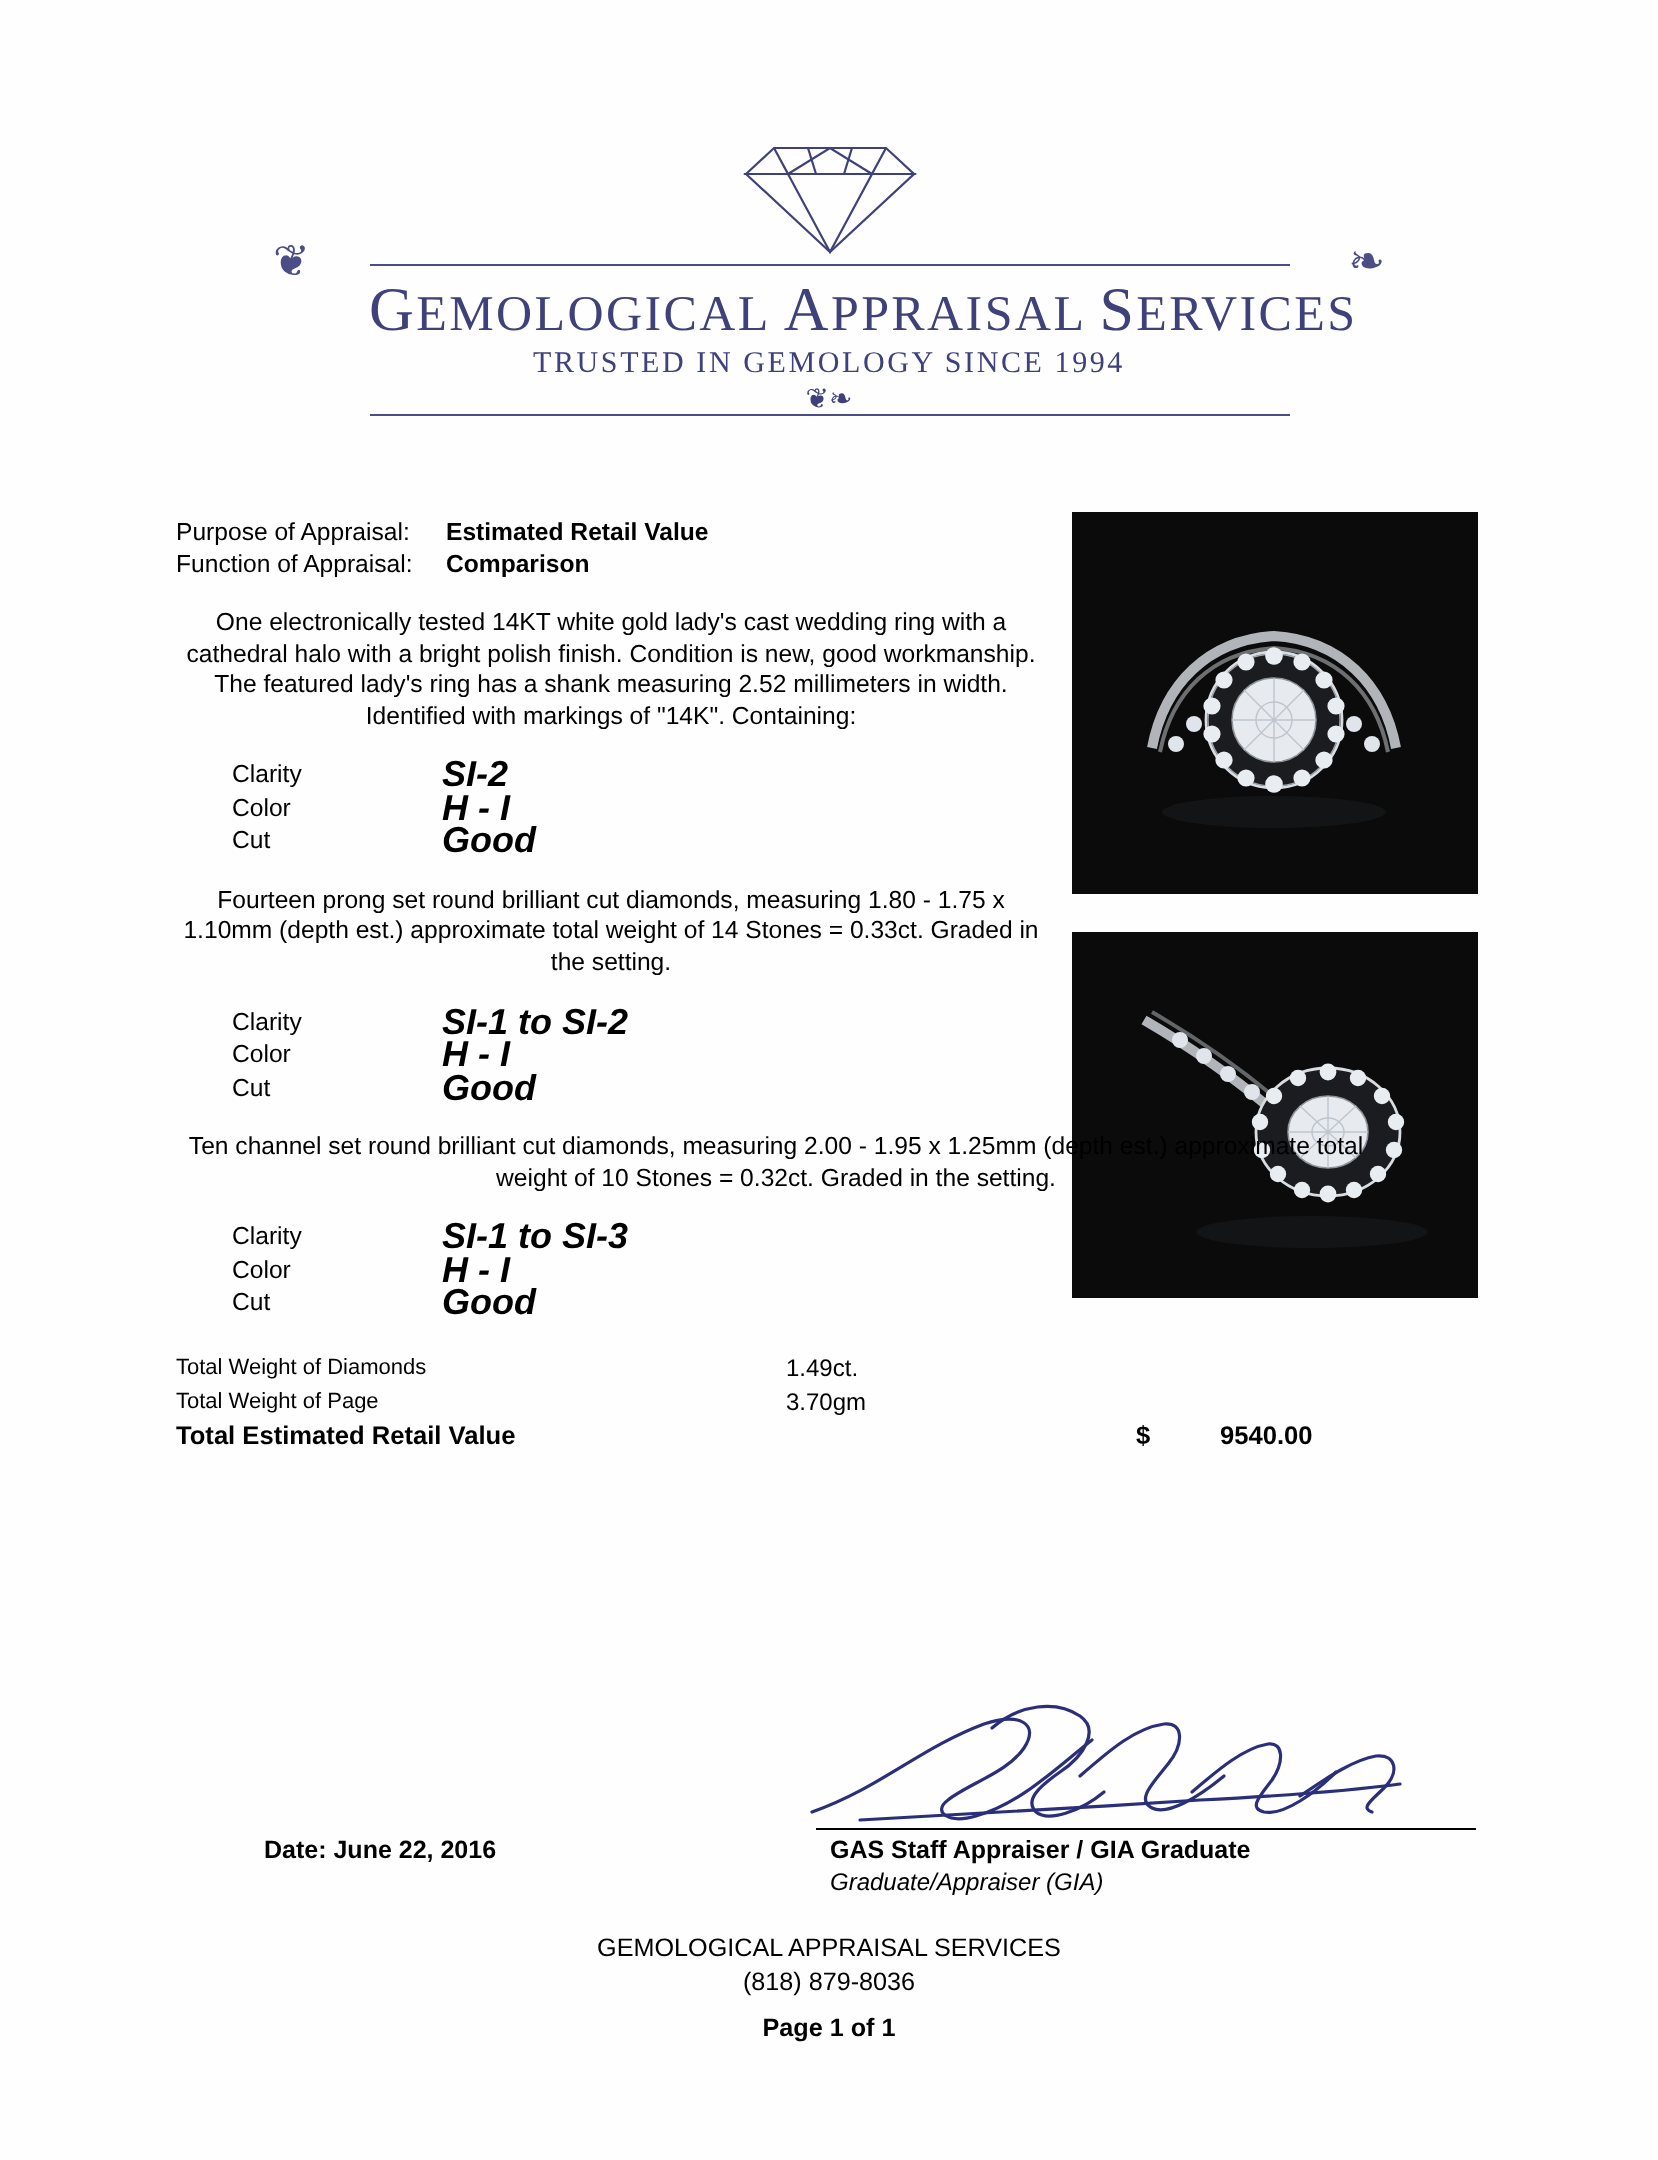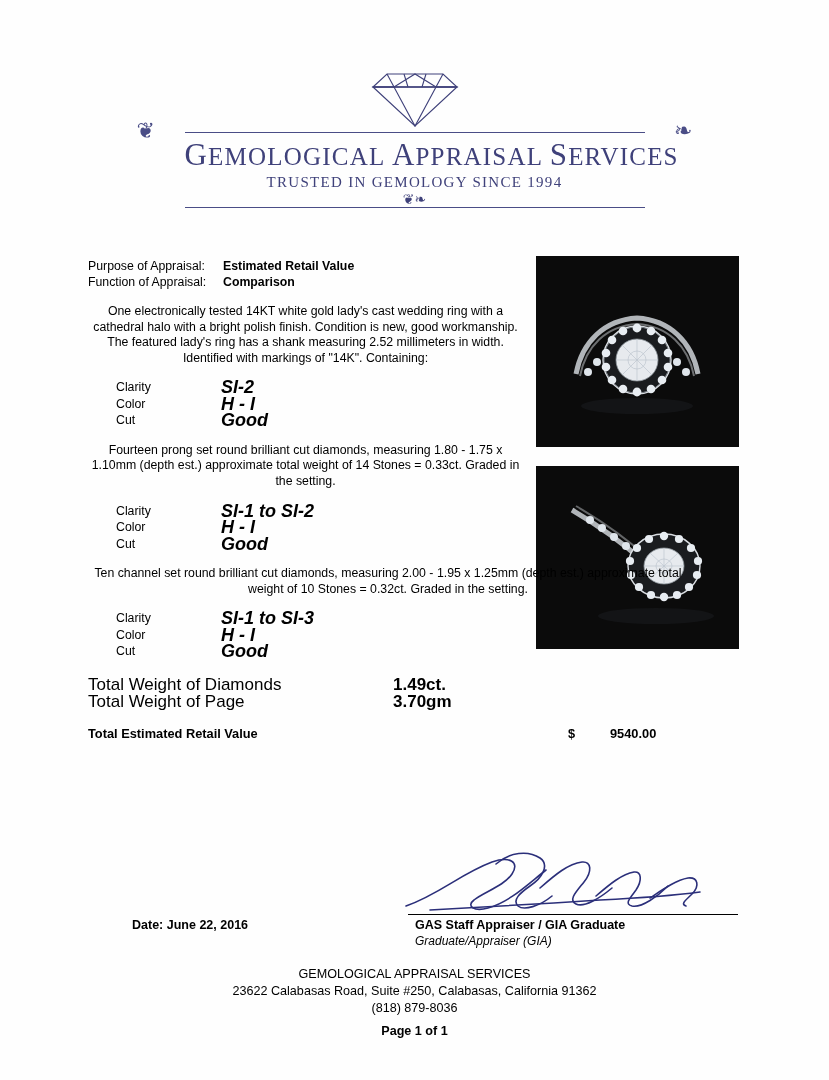--- a/index.html
+++ b/index.html
@@ -138,28 +138,28 @@
     margin-top: 16px;
     position: relative;
     width: 620px;
   }
   .total-row {
     display: flex;
     line-height: 17px;
   }
   .total-label {
     width: 305px;
-    font-size: 17px;
+    font-size: 11px;
   }
   .total-value {
-    font-weight: bold;
-    font-size: 17px;
+    font-weight: normal;
+    font-size: 12px;
   }
   .grand-row {
-    margin-top: 16px;
+    margin-top: 0;
     display: flex;
     align-items: baseline;
   }
   .grand-label {
     font-weight: bold;
     font-size: 12.8px;
     width: 480px;
   }
   .grand-currency {
     font-weight: bold;
@@ -458,18 +458,17 @@
       </g>
     </svg>
     <div class="sig-line"></div>
     <div class="date-line">Date: June 22, 2016</div>
     <div class="sig-title">GAS Staff Appraiser / GIA Graduate</div>
     <div class="sig-subtitle">Graduate/Appraiser (GIA)</div>
   </div>
 
   <div class="footer">
     <div>GEMOLOGICAL APPRAISAL SERVICES</div>
-    <div>23622 Calabasas Road, Suite #250, Calabasas, California 91362</div>
     <div>(818) 879-8036</div>
     <div class="page-num">Page 1 of 1</div>
   </div>
 
 </div>
 
 </body></html>

